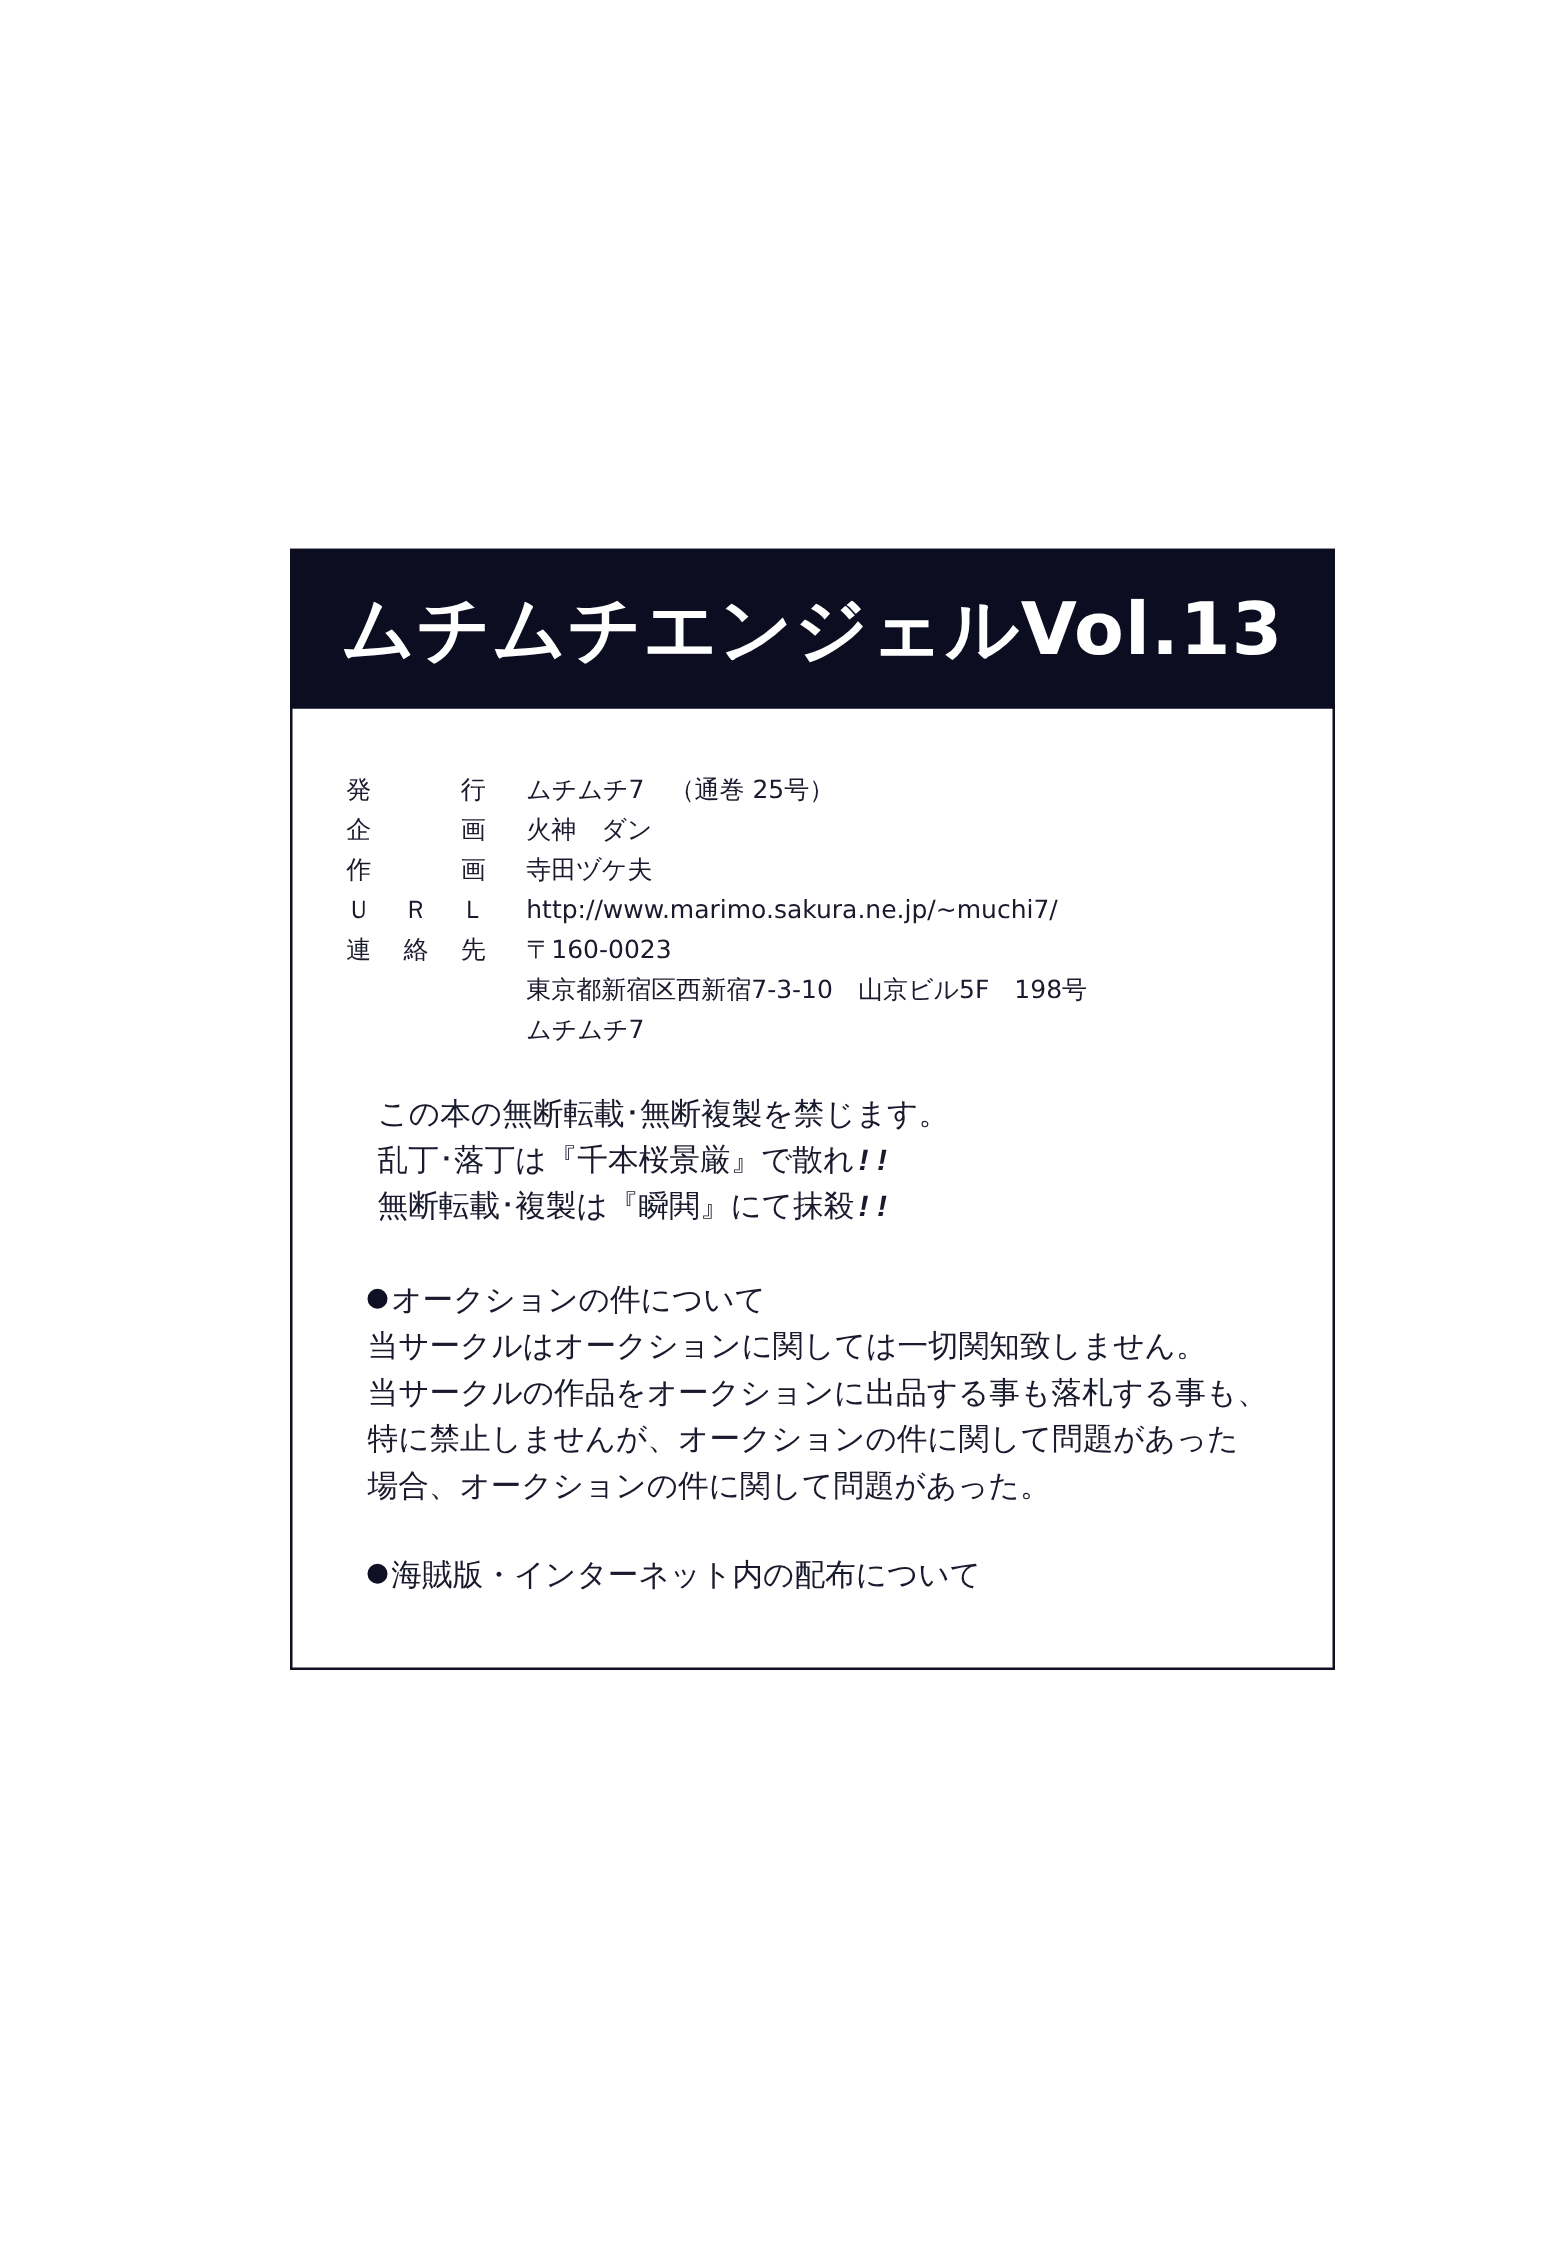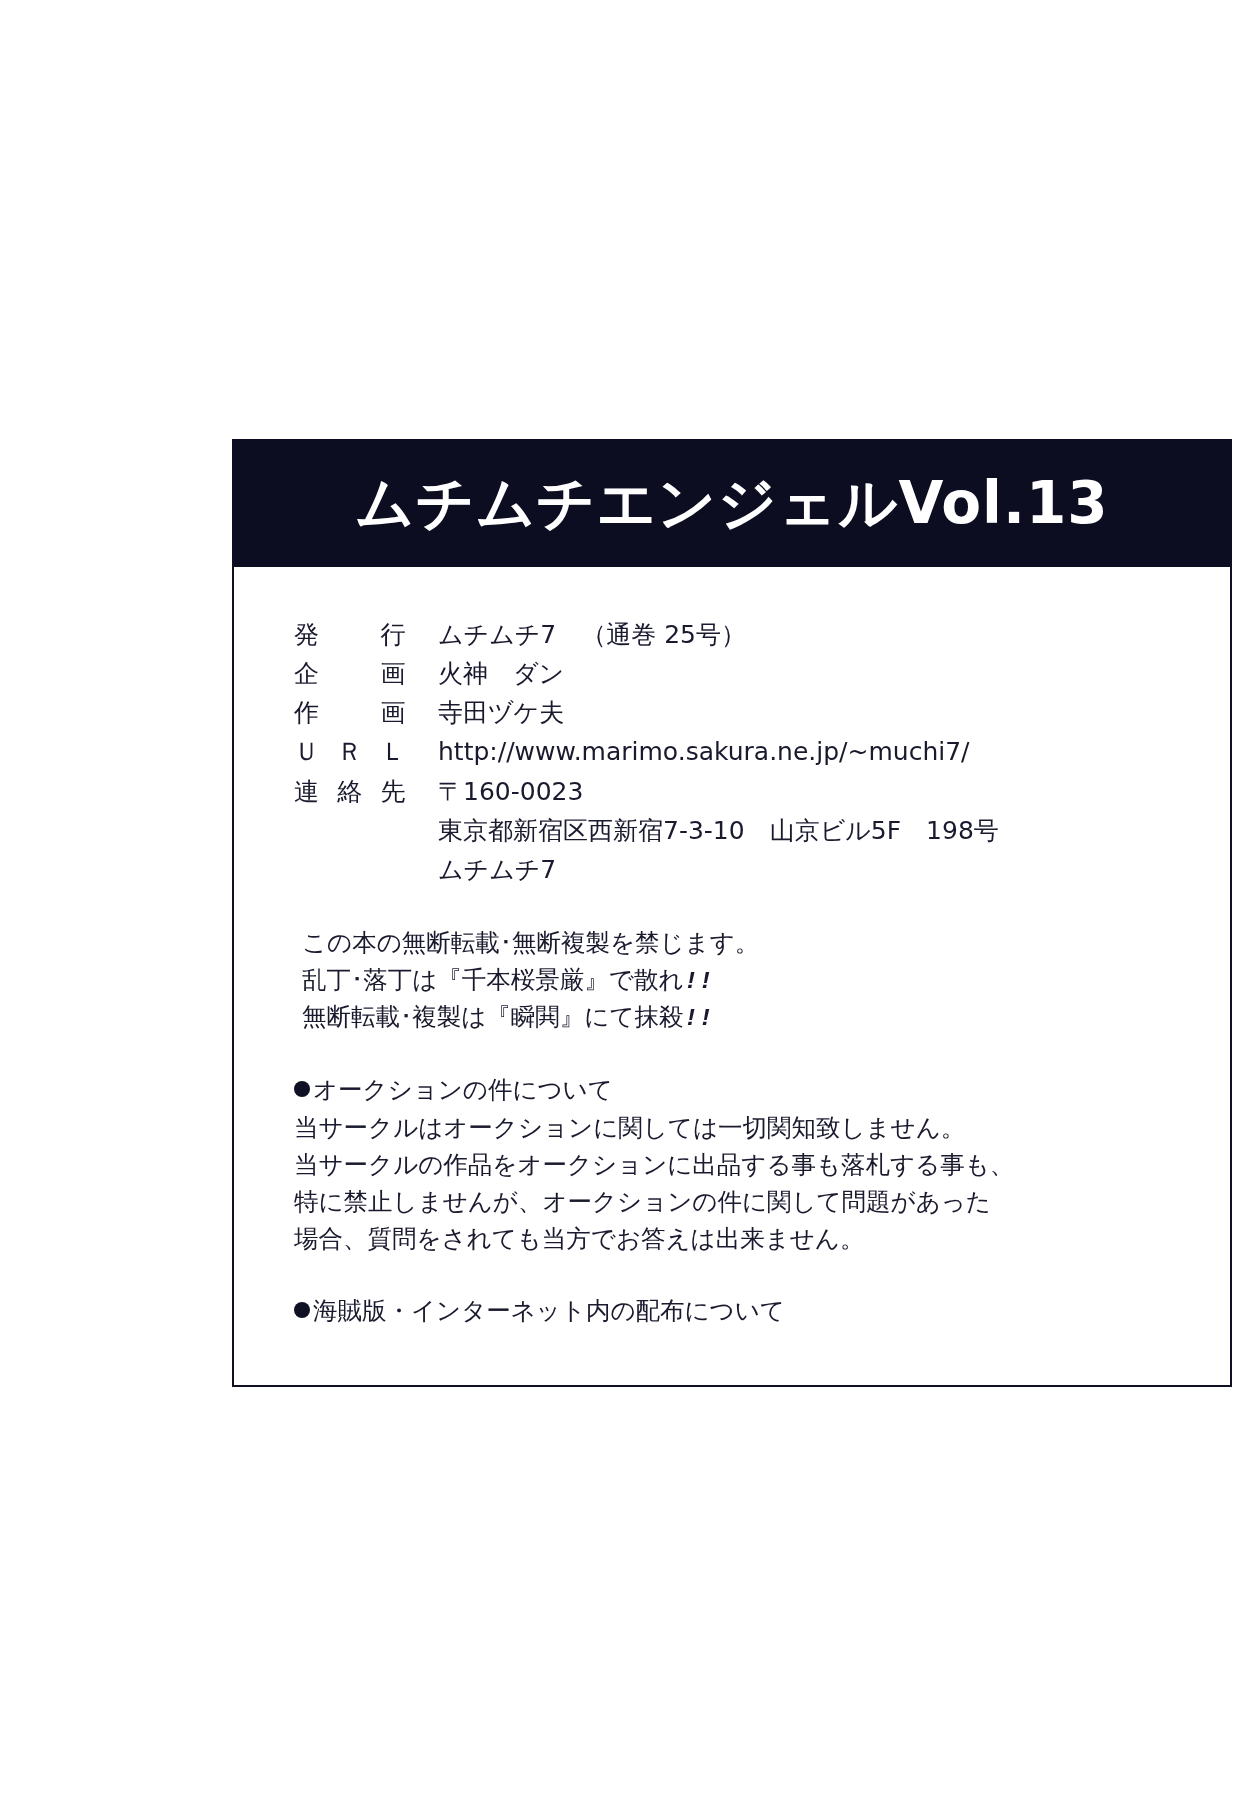--- a/index.html
+++ b/index.html
@@ -13,21 +13,21 @@
     position: relative;
     font-family: "DejaVu Sans", "Liberation Sans", sans-serif;
     color: #1a1a2e;
     overflow: hidden;
   }
 
   .colophon {
     position: absolute;
     left: 232px;
     top: 439px;
-    width: 1000px;
+    width: 836px;
     box-sizing: border-box;
     border: 2px solid #101024;
     background: #ffffff;
   }
 
   .title-bar {
     background: #0d0d22;
     color: #ffffff;
     height: 128px;
     display: flex;
@@ -41,23 +41,23 @@
     letter-spacing: 1px;
     line-height: 1;
     white-space: nowrap;
   }
 
   .body-area {
     padding: 48px 0 56px 0;
   }
 
   .info-table {
-    margin-left: 60px;
+    margin-left: 43px;
     border-collapse: collapse;
-    font-size: 25px;
+    font-size: 20px;
     line-height: 1.45;
   }
   .info-table td {
     padding: 1.5px 0;
     vertical-align: top;
     white-space: nowrap;
   }
   .info-table td.label {
     width: 130px;
     letter-spacing: 0.5px;
@@ -161,21 +161,21 @@
     </div>
 
     <div class="section">
       <div class="section-head">
         <span class="bullet-dot"></span><span>オークションの件について</span>
       </div>
       <div class="section-body">
         <div>当サークルはオークションに関しては一切関知致しません。</div>
         <div>当サークルの作品をオークションに出品する事も落札する事も、</div>
         <div>特に禁止しませんが、オークションの件に関して問題があった</div>
-        <div>場合、質問をされても当方でお答えは出来ません。</div>
+        <div>場合、オークションの件に関して問題があった。</div>
       </div>
     </div>
 
     <div class="section">
       <div class="section-head">
         <span class="bullet-dot"></span><span>海賊版・インターネット内の配布について</span>
       </div>
     </div>
 
   </div>

